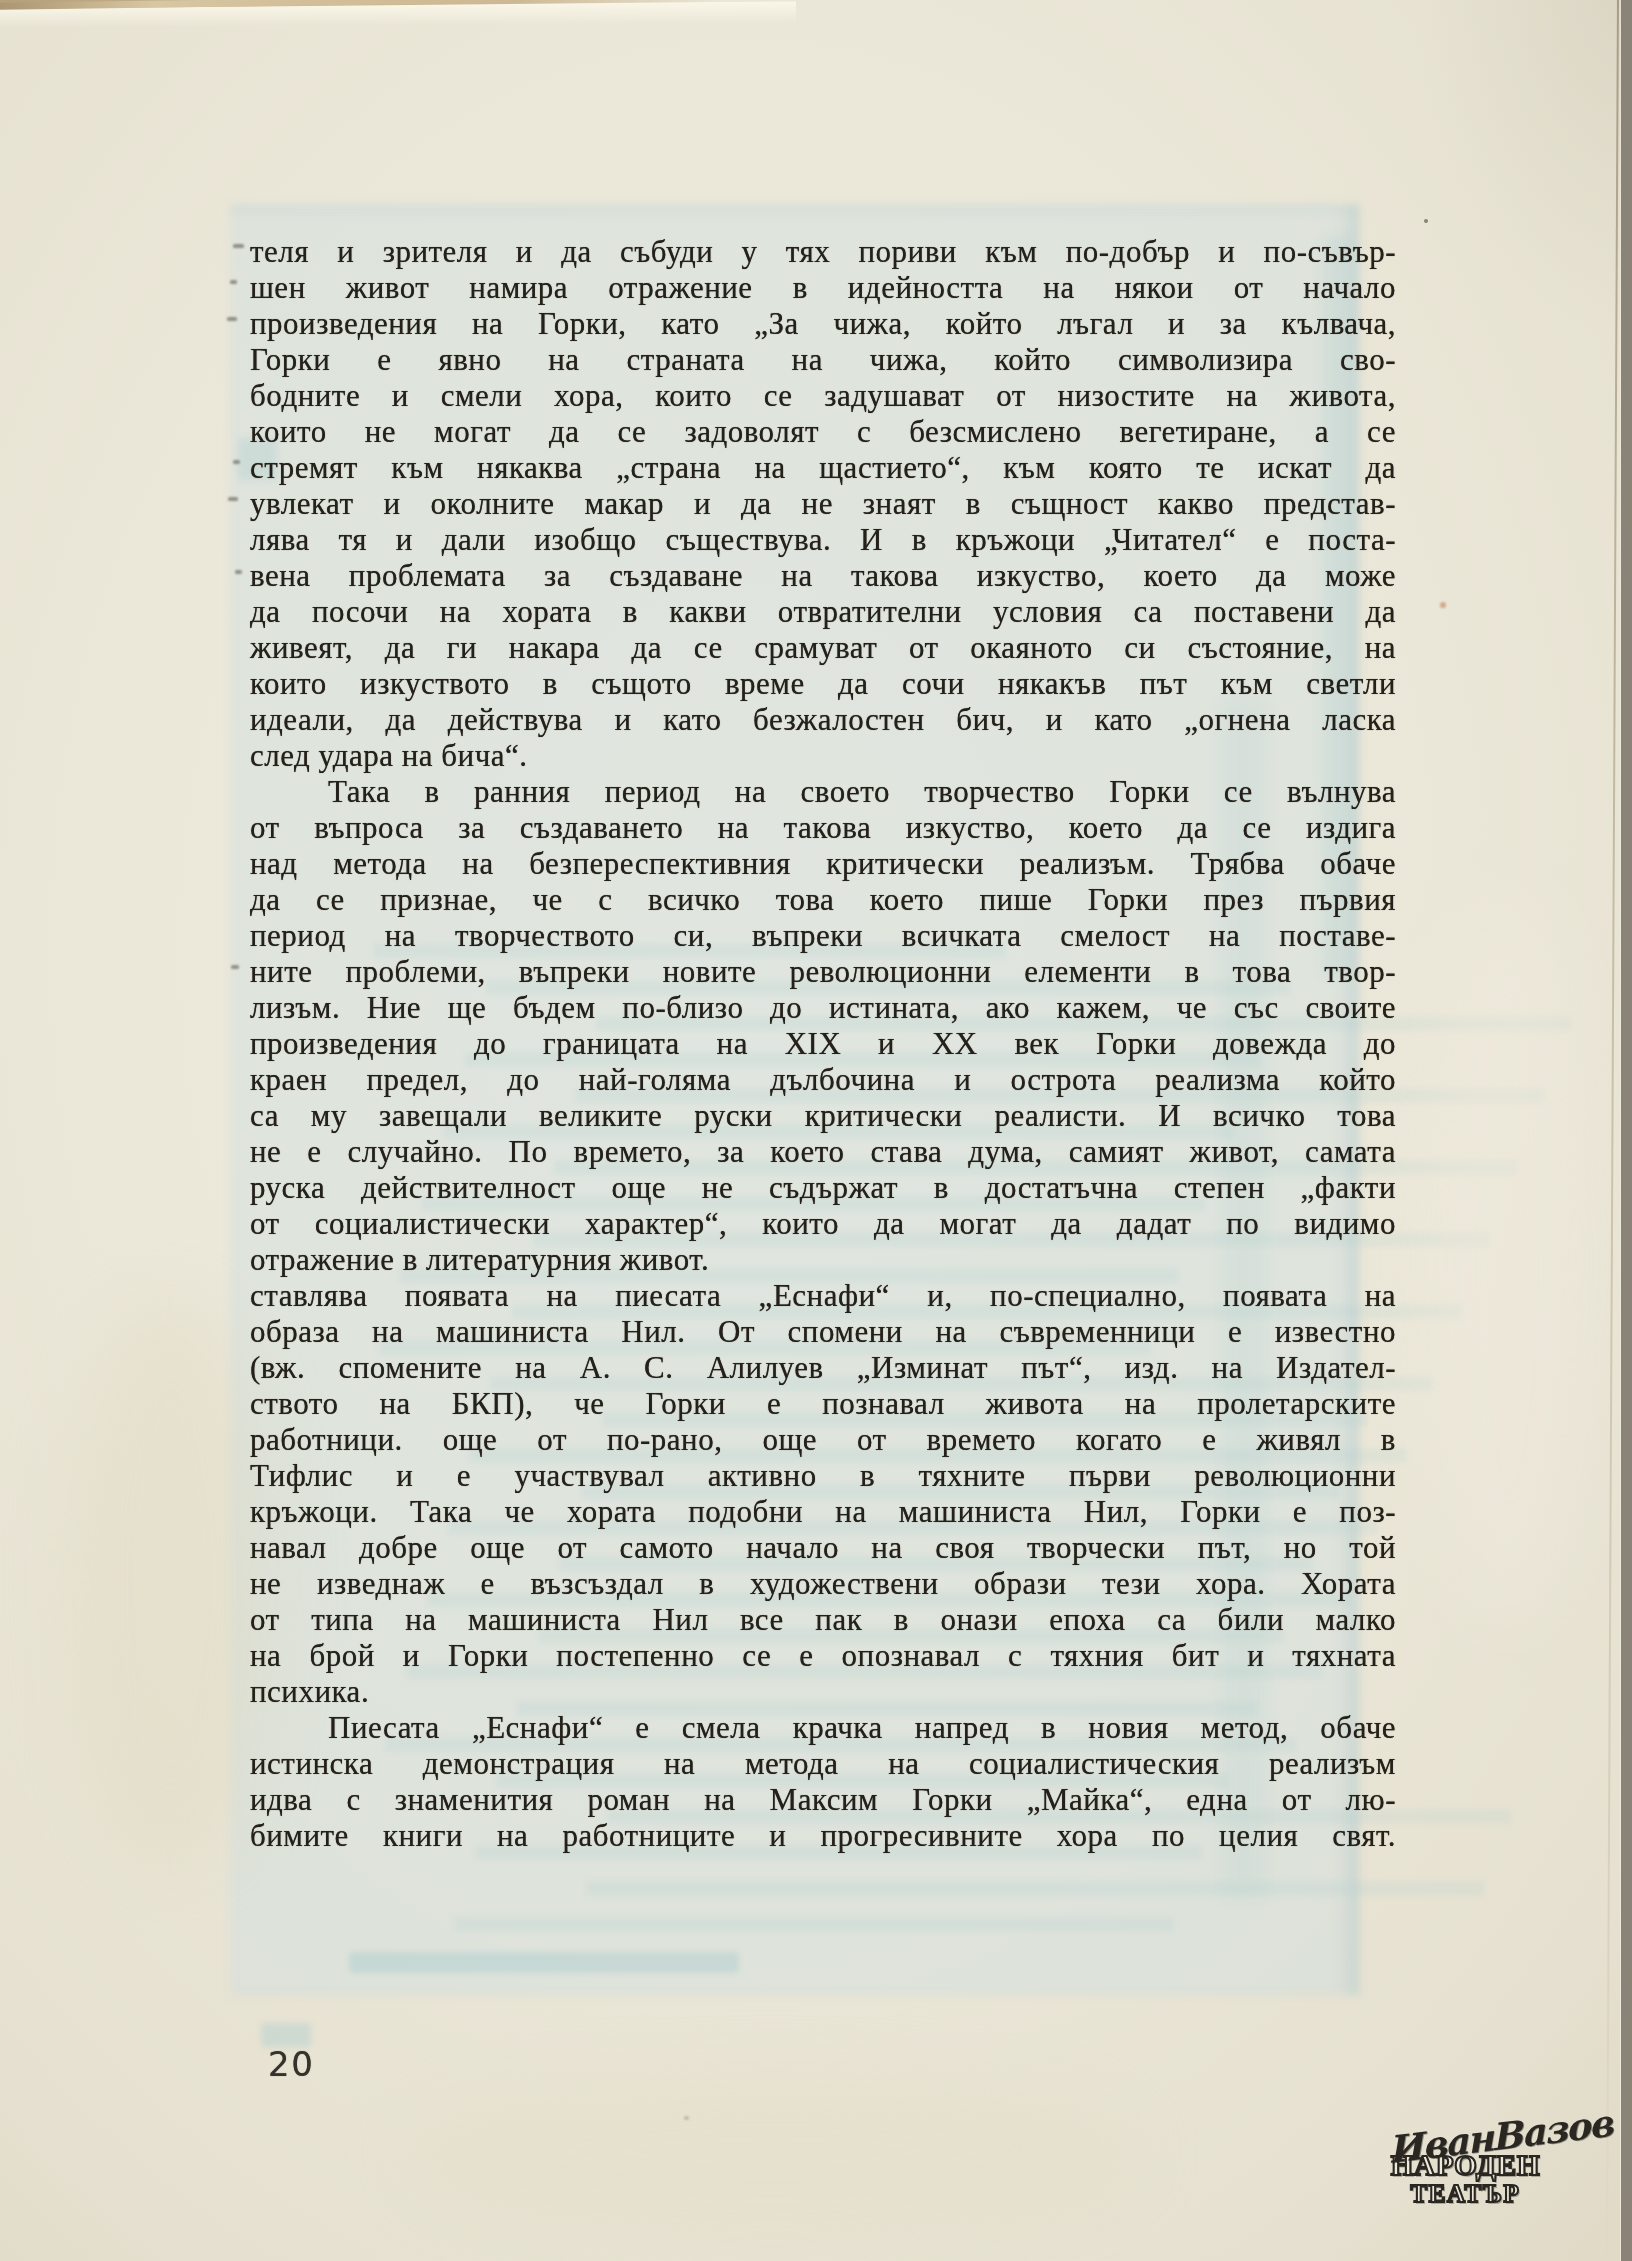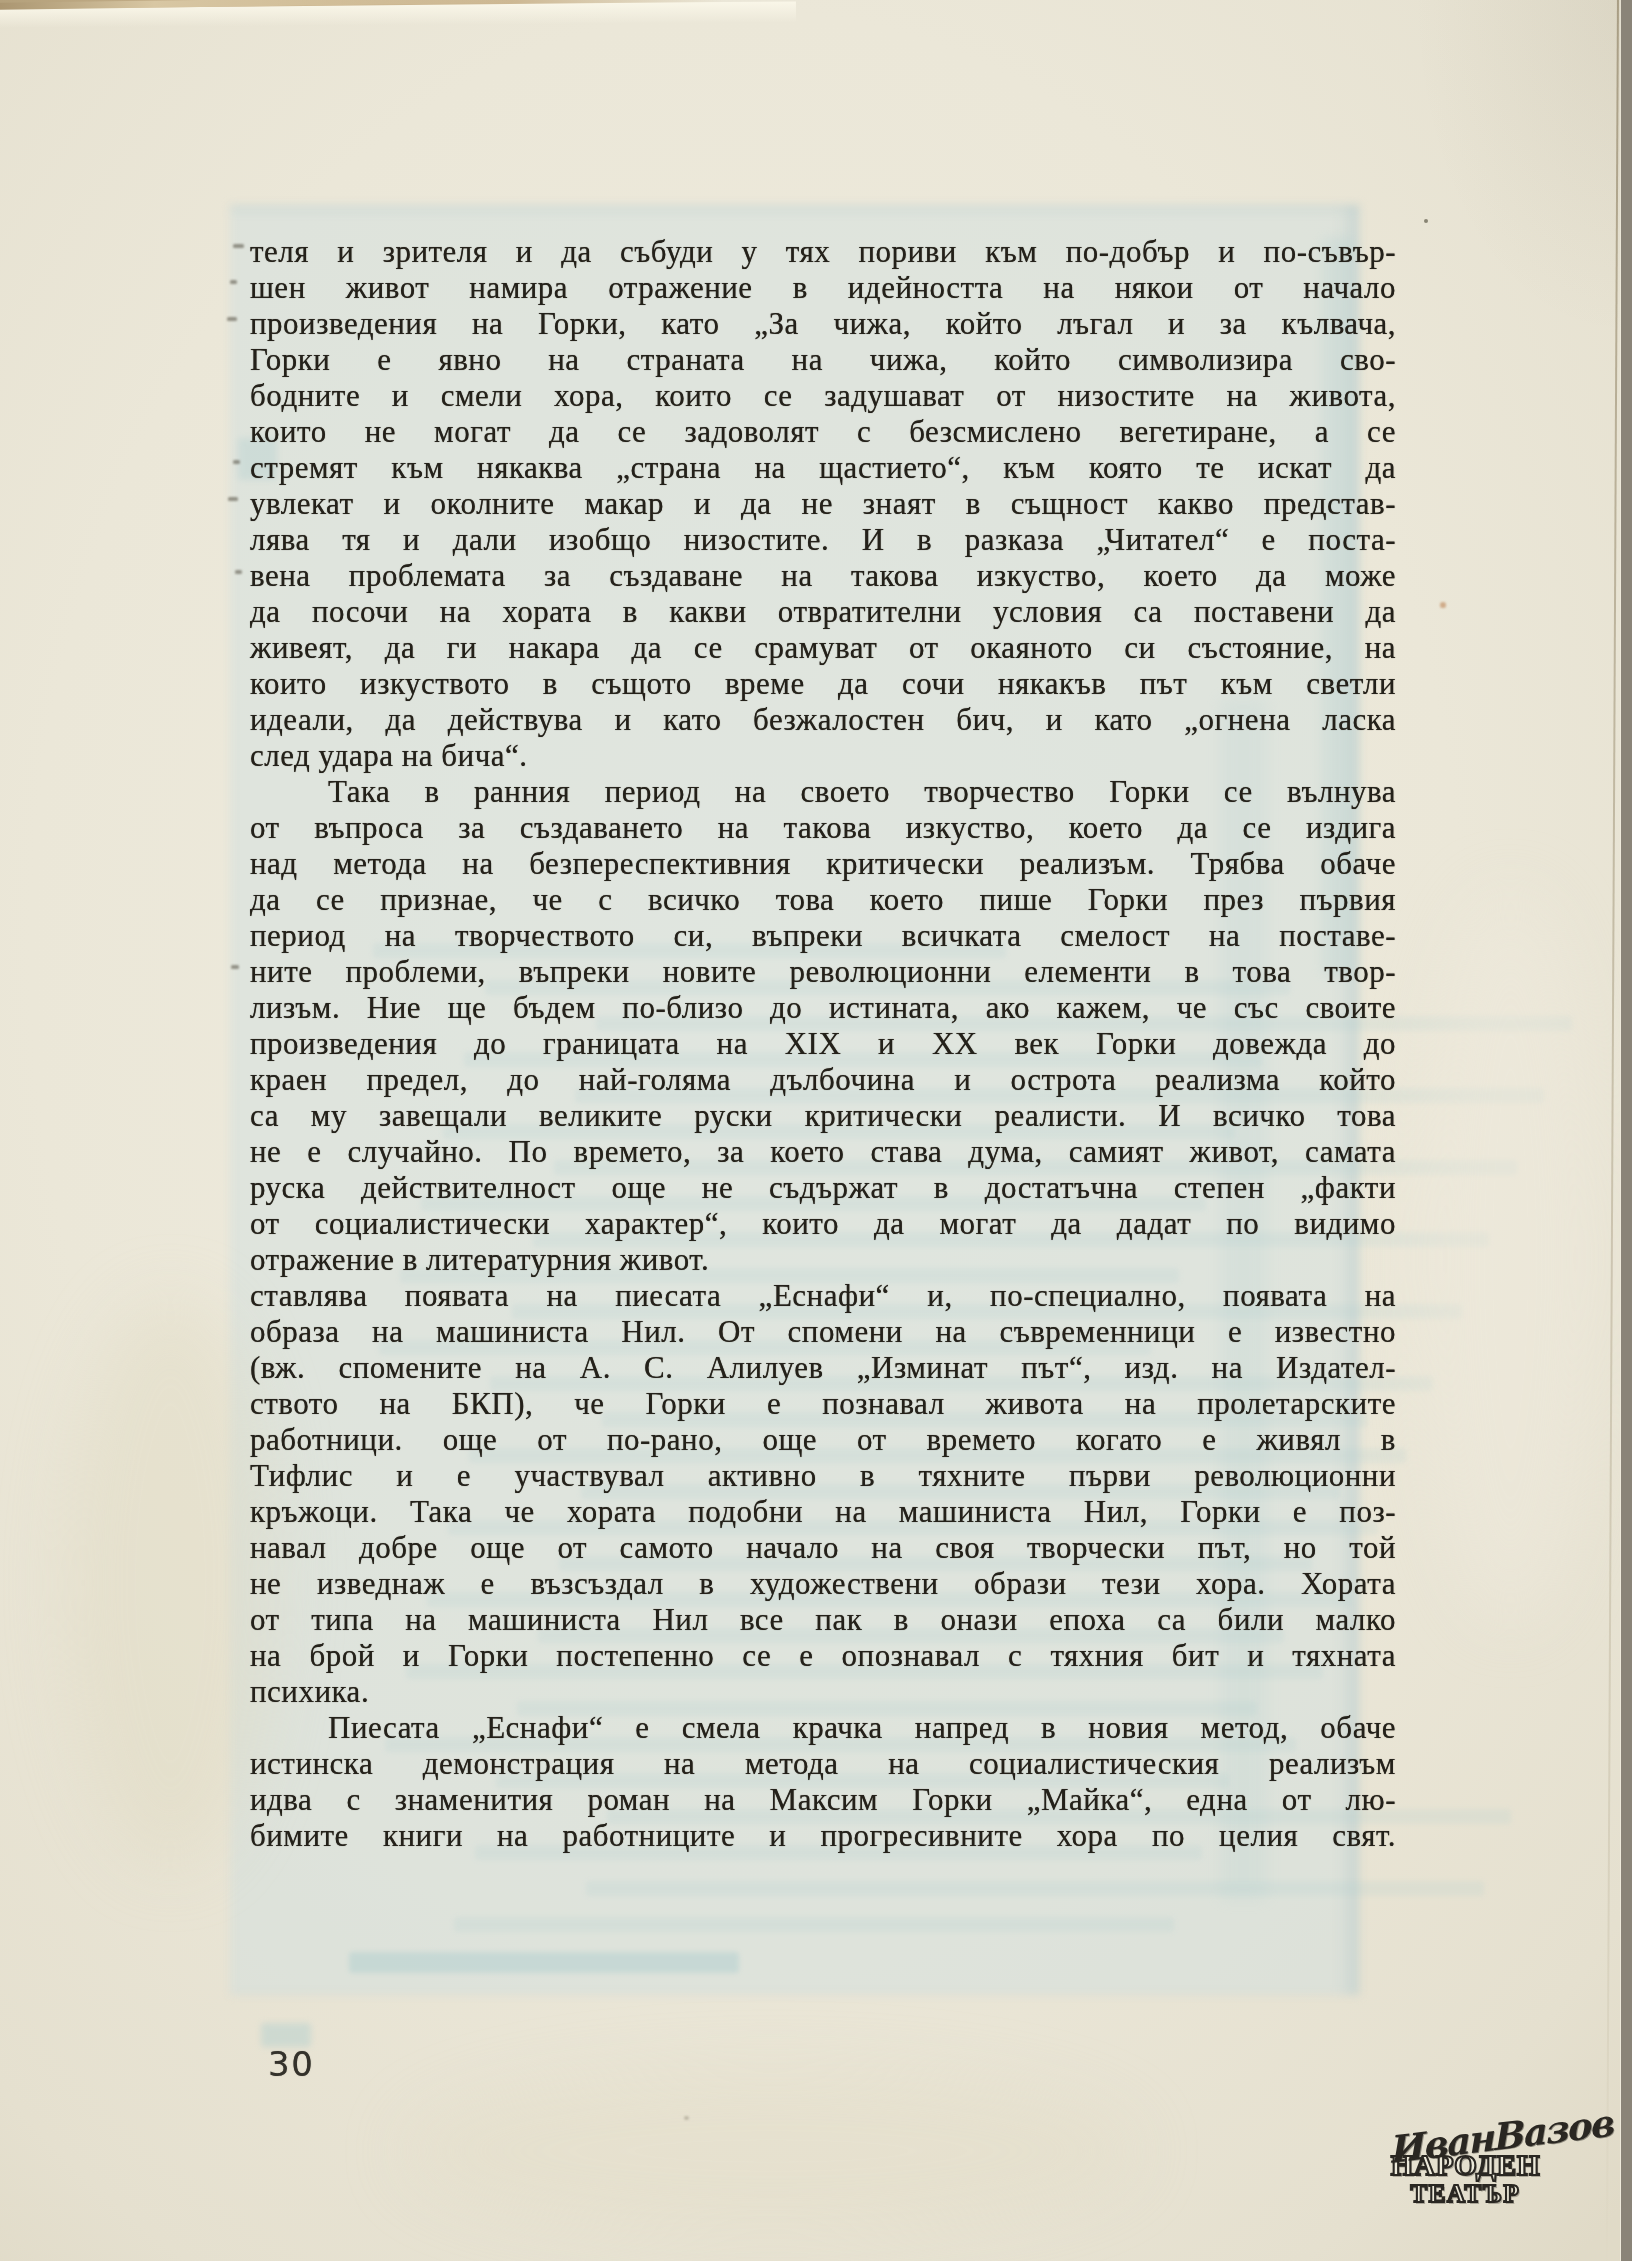--- a/index.html
+++ b/index.html
@@ -118,21 +118,21 @@
 
   <div class="text-block" id="text-block">
       <div class="tl">теля и зрителя и да събуди у тях пориви към по-добър и по-съвър-</div>
       <div class="tl">шен живот намира отражение в идейността на някои от начало</div>
       <div class="tl">произведения на Горки, като „За чижа, който лъгал и за кълвача,</div>
       <div class="tl">Горки е явно на страната на чижа, който символизира сво-</div>
       <div class="tl">бодните и смели хора, които се задушават от низостите на живота,</div>
       <div class="tl">които не могат да се задоволят с безсмислено вегетиране, а се</div>
       <div class="tl">стремят към някаква „страна на щастието“, към която те искат да</div>
       <div class="tl">увлекат и околните макар и да не знаят в същност какво представ-</div>
-      <div class="tl">лява тя и дали изобщо низостите. И в разказа „Читател“ е поста-</div>
+      <div class="tl">лява тя и дали изобщо съществува. И в кръжоци „Читател“ е поста-</div>
       <div class="tl">вена проблемата за създаване на такова изкуство, което да може</div>
       <div class="tl">да посочи на хората в какви отвратителни условия са поставени да</div>
       <div class="tl">живеят, да ги накара да се срамуват от окаяното си състояние, на</div>
       <div class="tl">които изкуството в същото време да сочи някакъв път към светли</div>
       <div class="tl">идеали, да действува и като безжалостен бич, и като „огнена ласка</div>
       <div class="tl end">след удара на бича“.</div>
       <div class="tl ind">Така в ранния период на своето творчество Горки се вълнува</div>
       <div class="tl">от въпроса за създаването на такова изкуство, което да се издига</div>
       <div class="tl">над метода на безпереспективния критически реализъм. Трябва обаче</div>
       <div class="tl">да се признае, че с всичко това което пише Горки през първия</div>
@@ -171,21 +171,21 @@
       <div class="smudge" style="left: 233px; top: 460px; width: 7.3px; height: 4px;"></div>
       <div class="smudge" style="left: 228px; top: 497px; width: 9.7px; height: 4px;"></div>
       <div class="smudge" style="left: 235px; top: 570px; width: 6.5px; height: 4px;"></div>
       <div class="smudge" style="left: 231px; top: 965px; width: 8px; height: 4px;"></div>
     </div>
 
   <div class="speck speck1"></div>
   <div class="speck speck2"></div>
   <div class="speck speck3"></div>
 
-  <div class="page-number">30</div>
+  <div class="page-number">20</div>
 
   <div class="stamp">
     <div class="stamp-script">ИванВазов</div>
     <div class="stamp-caps stamp-line1">НАРОДЕН</div>
     <div class="stamp-caps stamp-line2">ТЕАТЪР</div>
   </div>
 
   <div class="top-light"></div>
   <div class="top-wedge"></div>
   <div class="top-wedge2"></div>

